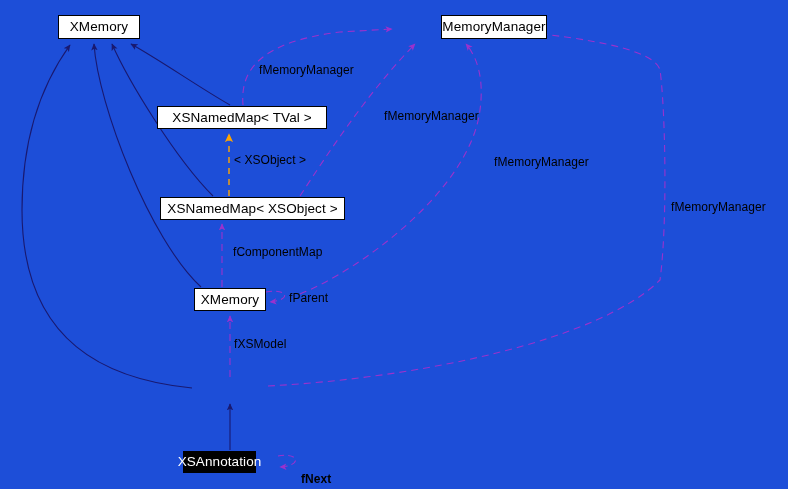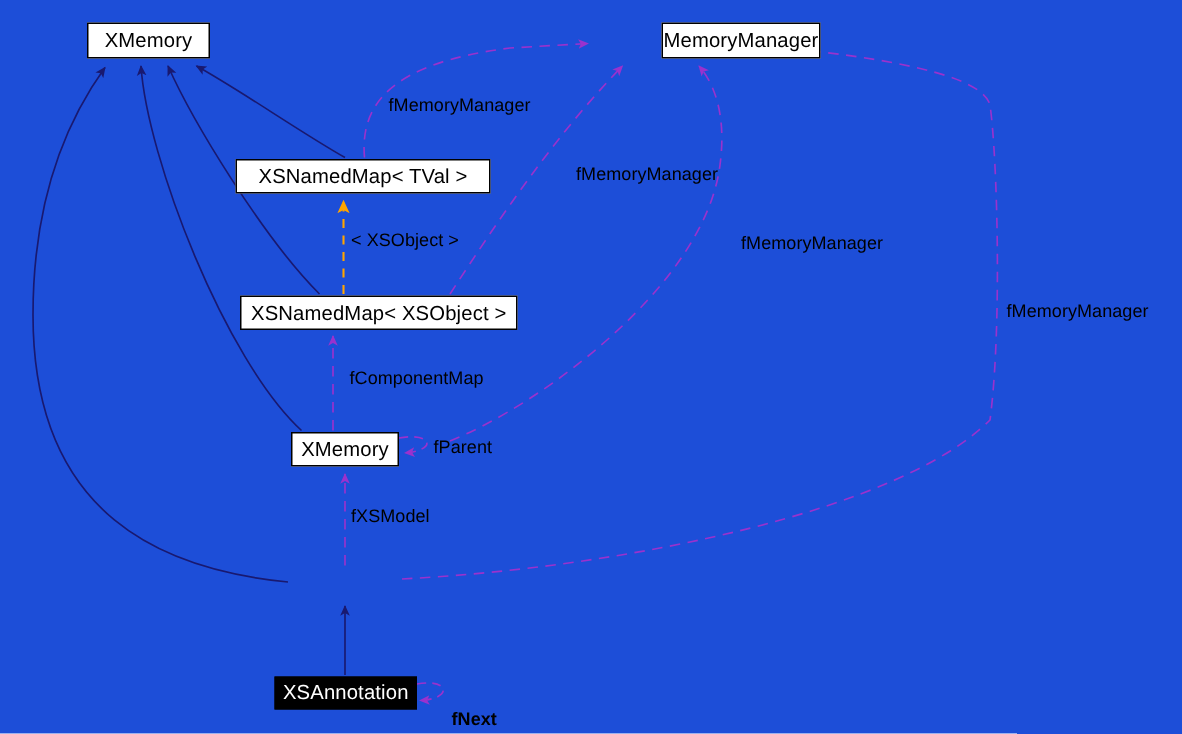--- a/index.html
+++ b/index.html
@@ -109,21 +109,21 @@
 
   <div class="node" style="left:137px; top:197px; width:185px; height:23px;margin-left:23px;">
     <span>XSNamedMap&lt; XSObject &gt;</span>
   </div>
 
   <div class="node" style="left:194px; top:288px; width:72px; height:23px;">
     <span>XMemory</span>
   </div>
 
 
-  <div class="node current" style="left:183px; top:451px; width:95px; height:22px;">
+  <div class="node current" style="left:183px; top:451px; width:73px; height:22px;">
     <span>XSAnnotation</span>
   </div>
 
   <div class="edge-label" style="left:259px; top:64px;">fMemoryManager</div>
 
   <div class="edge-label" style="left:384px; top:110px;">fMemoryManager</div>
 
   <div class="edge-label" style="left:494px; top:156px;">fMemoryManager</div>
 
   <div class="edge-label" style="left:671px; top:201px;">fMemoryManager</div>

